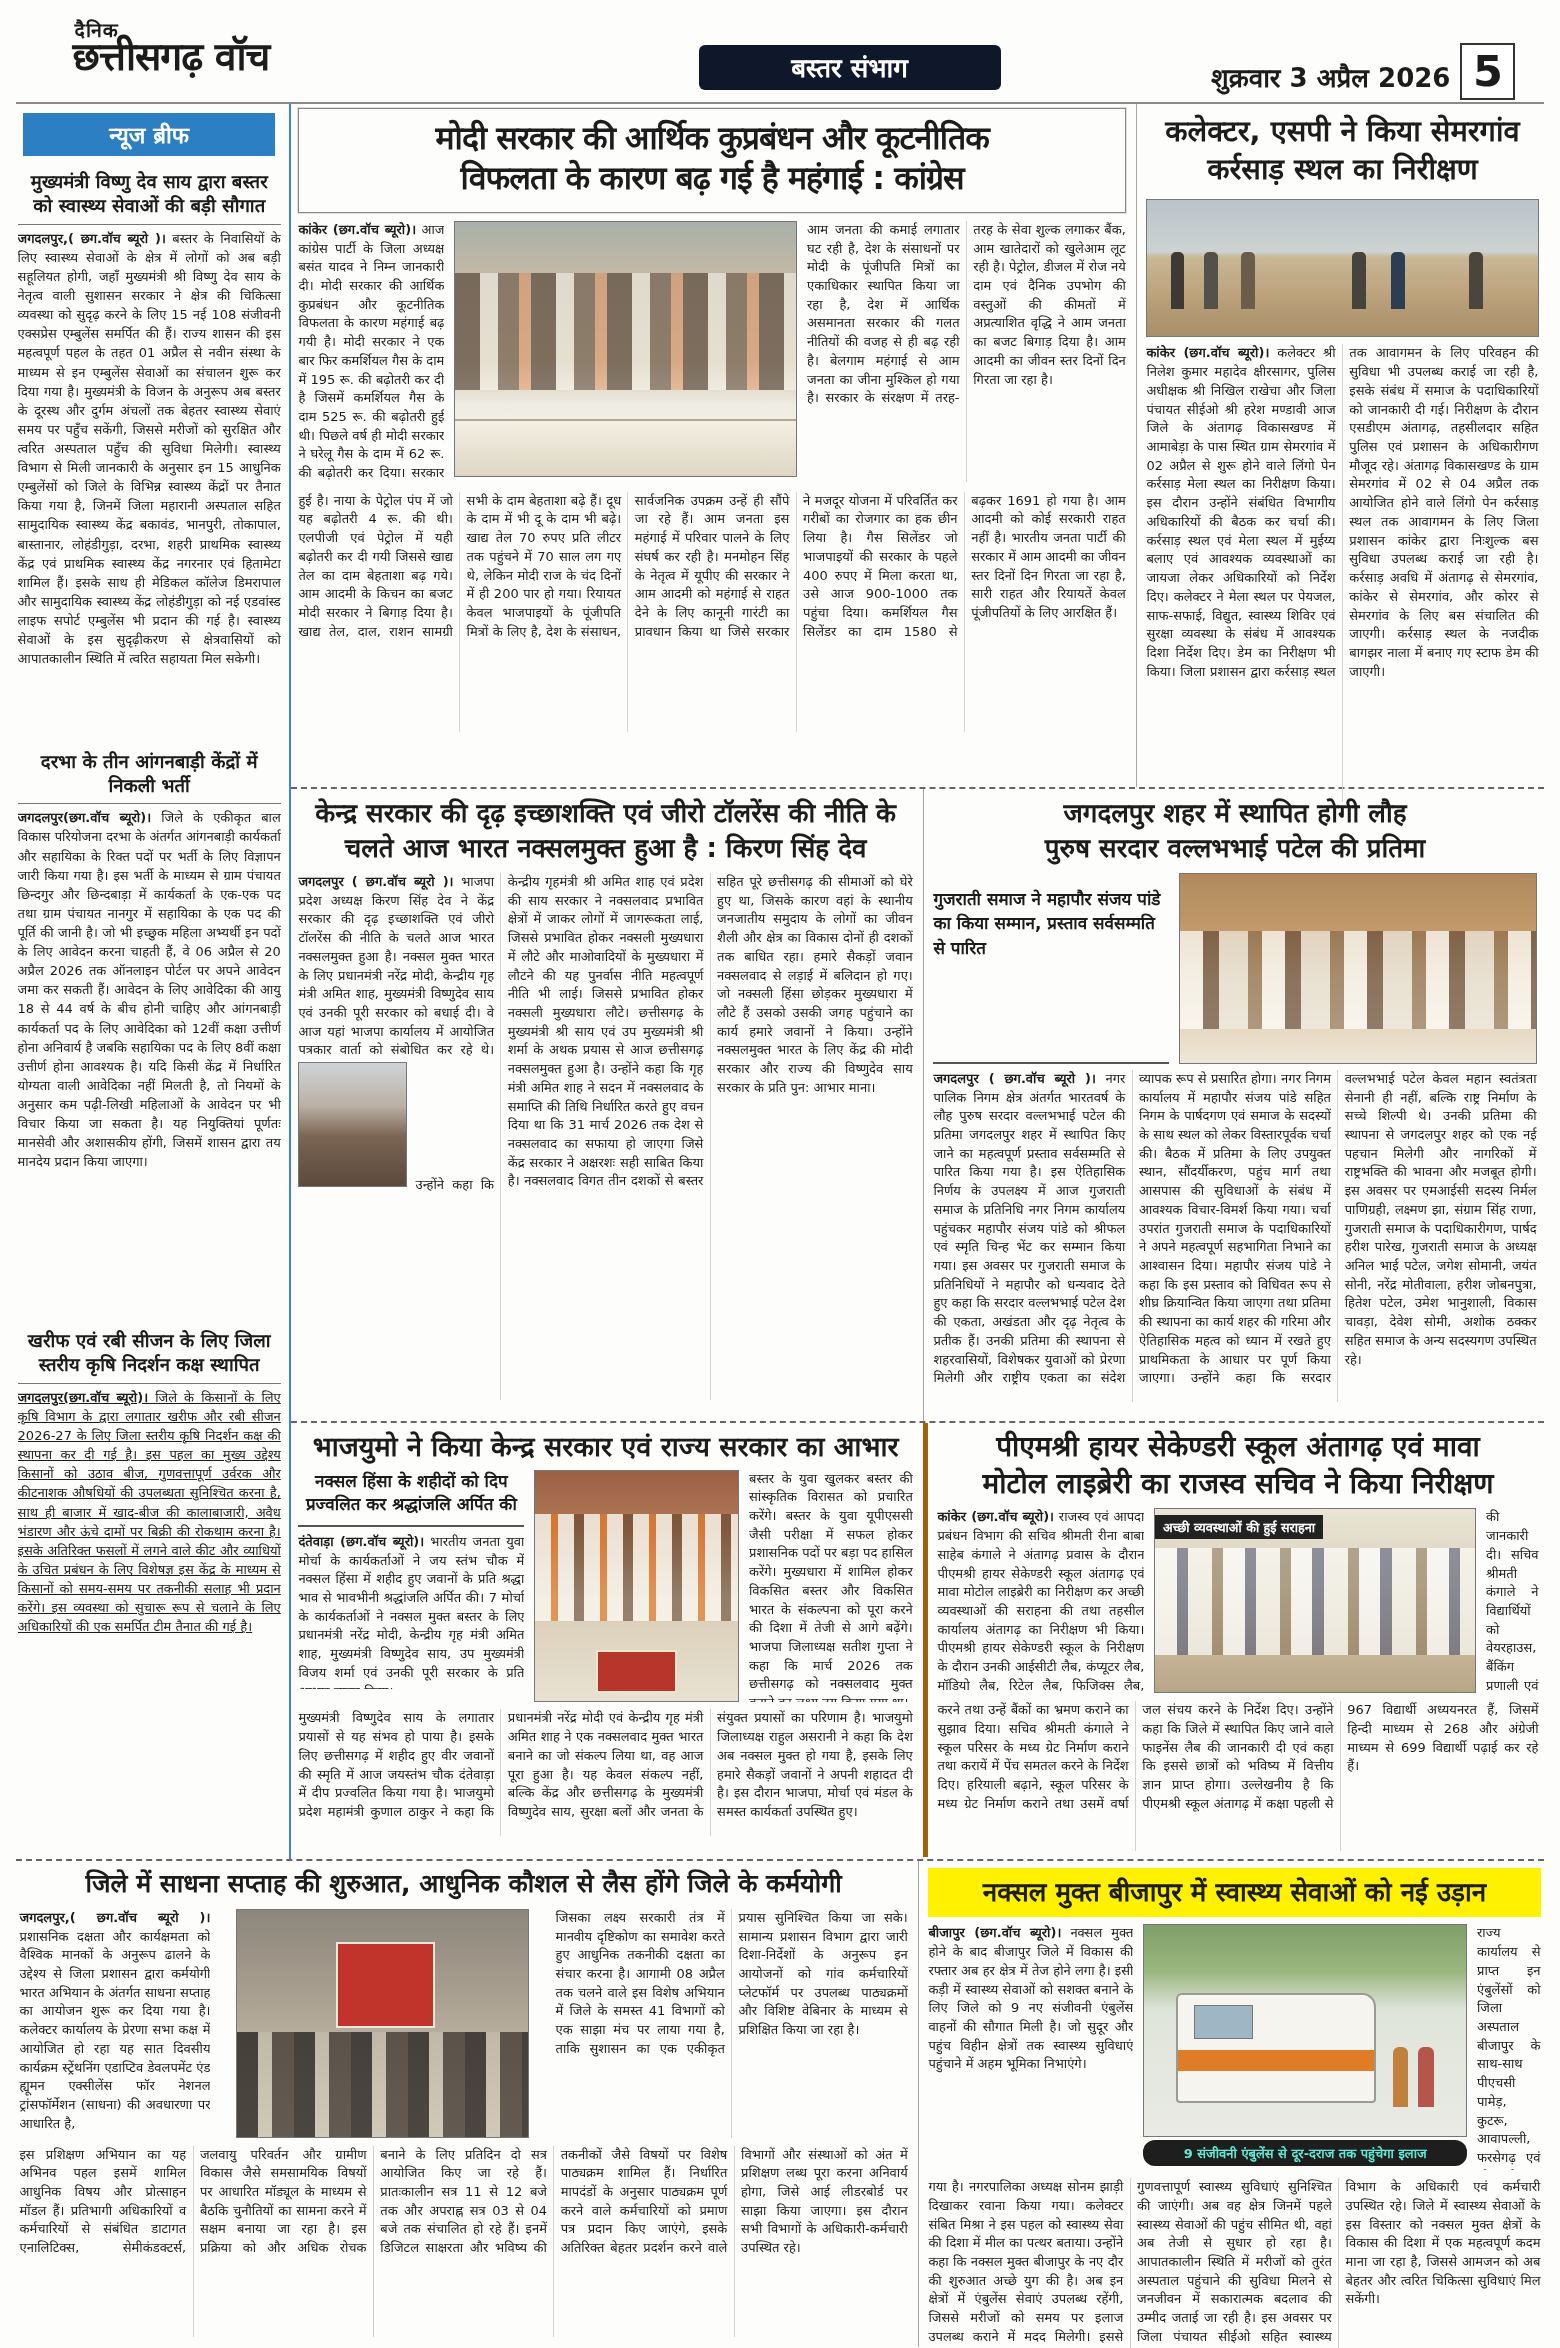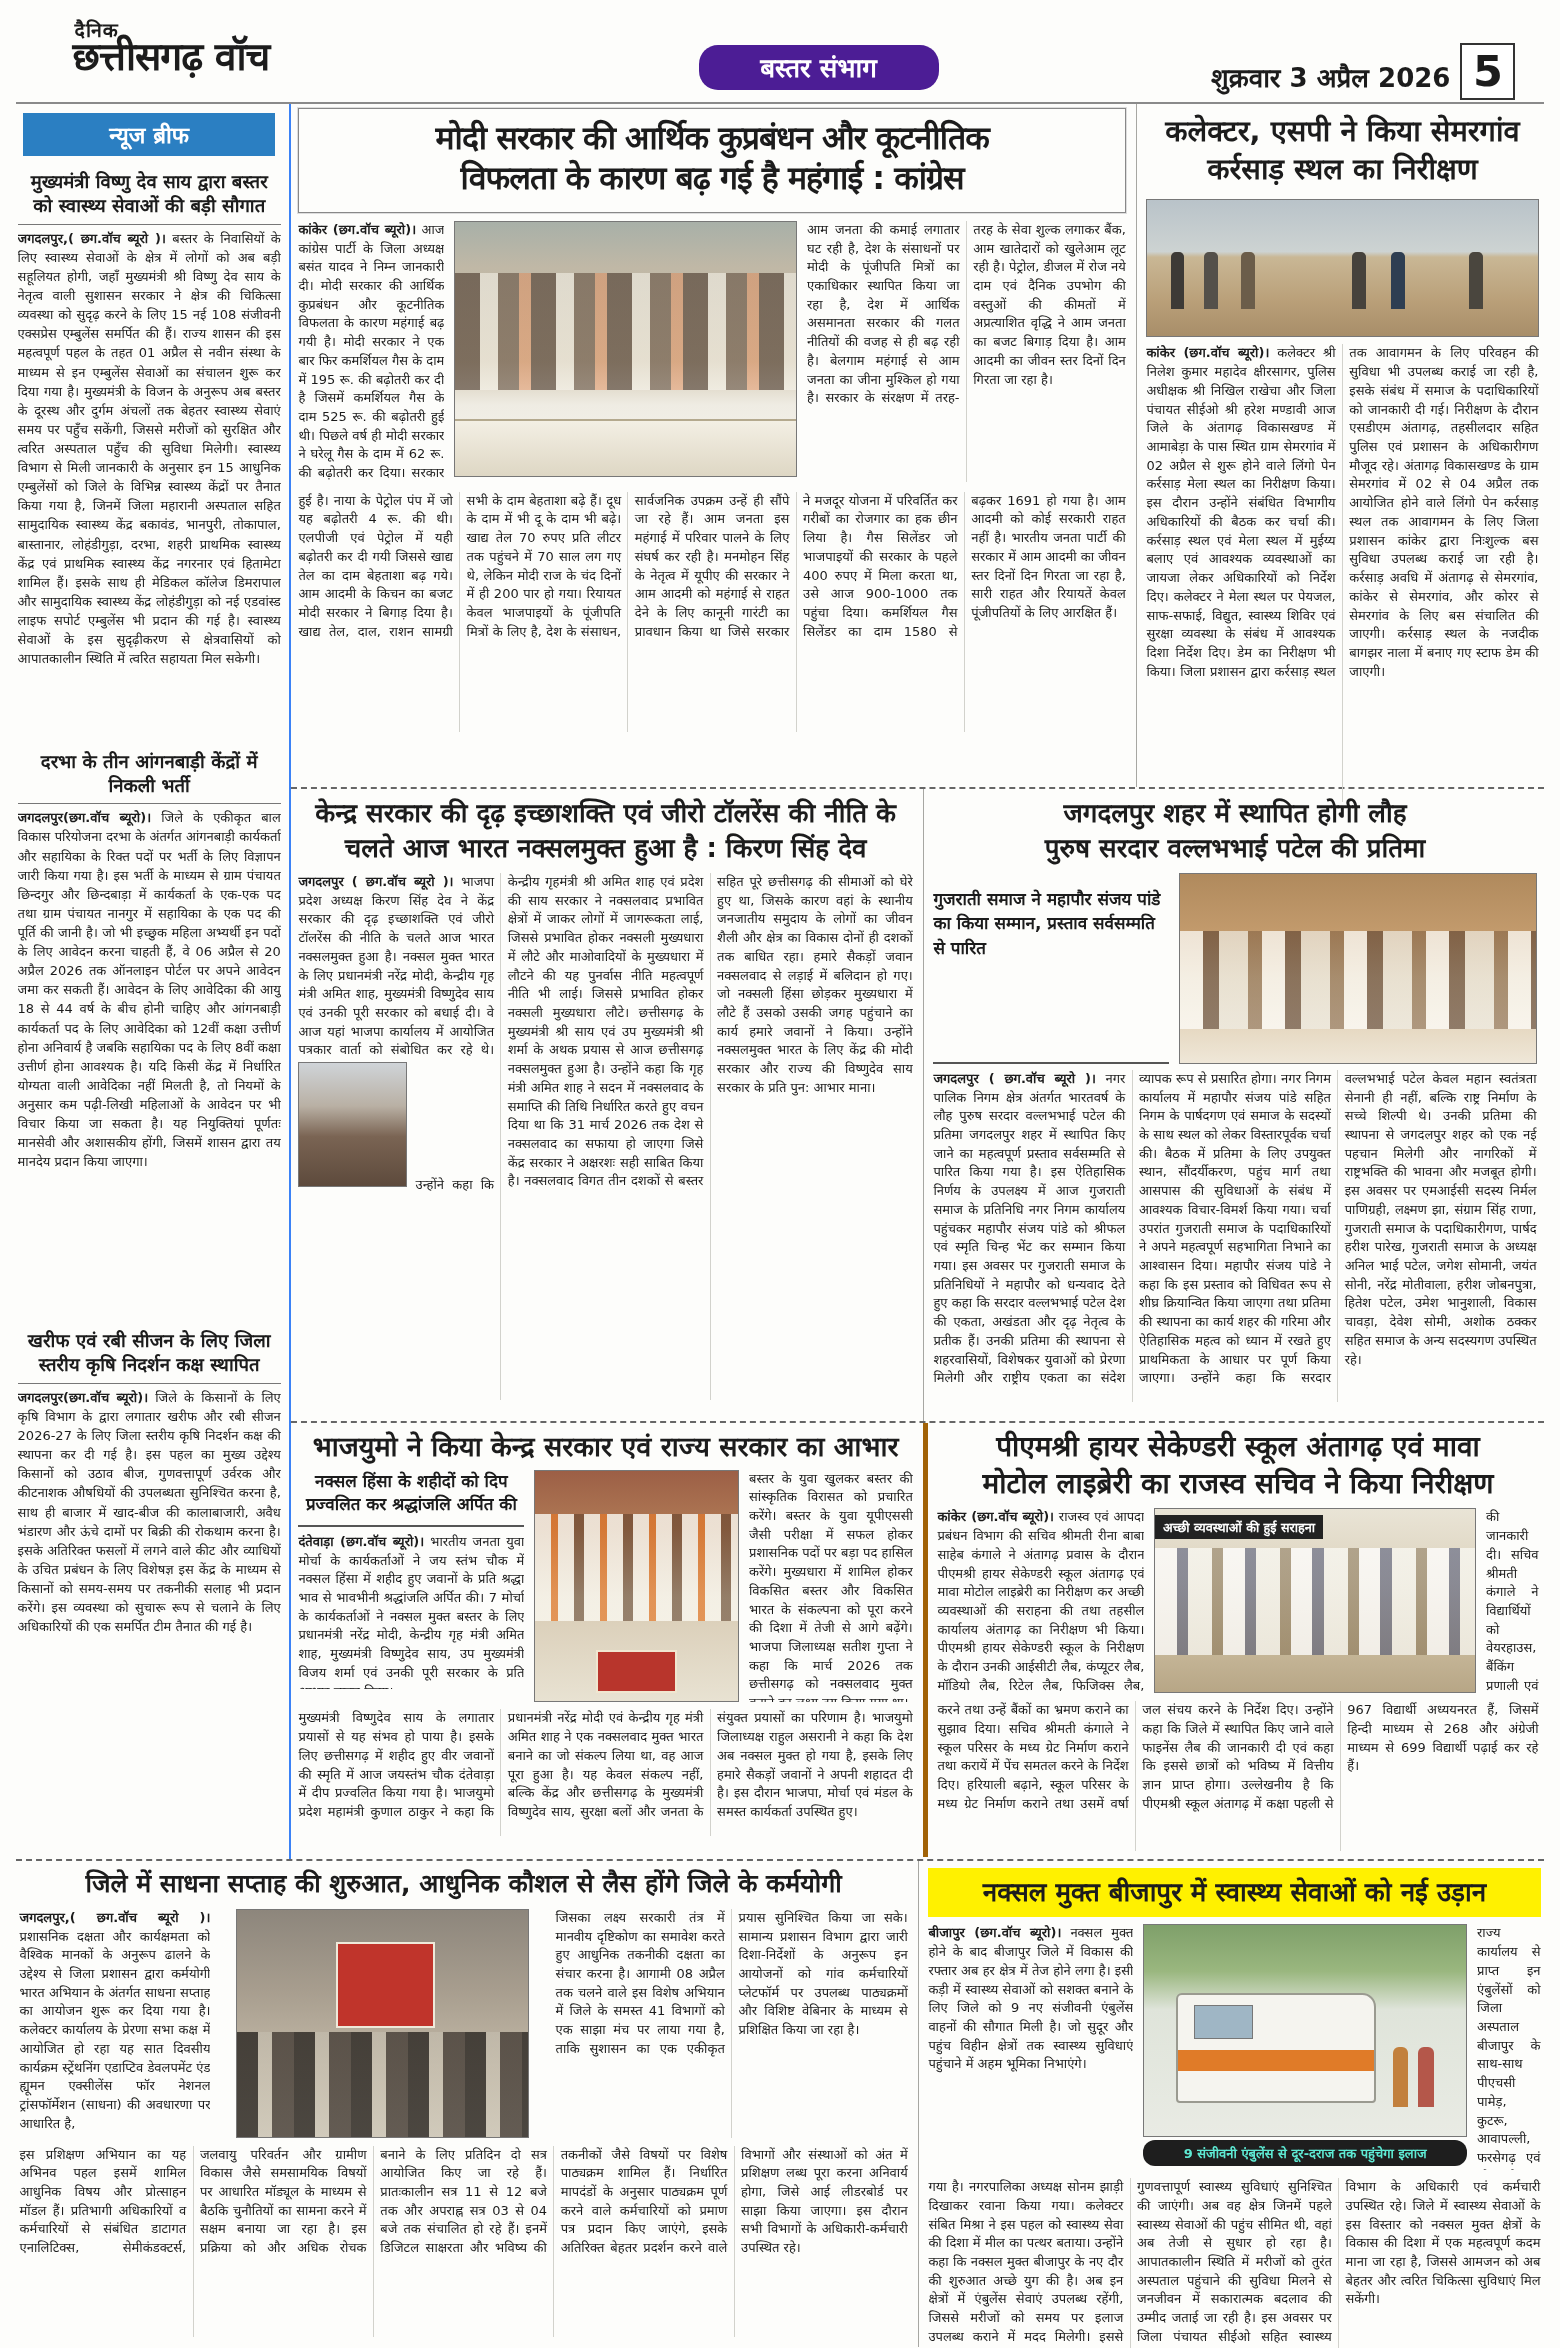--- a/index.html
+++ b/index.html
@@ -5,22 +5,22 @@
   * { margin:0; padding:0; box-sizing:border-box; }
   html,body { background:#e7e7e2; }
   body { font-family:"DejaVu Sans", sans-serif; color:#1c1c1c; }
   .page { width:1560px; height:2348px; margin:0 auto; background:#fdfdfb; padding:13.7px 15.6px 9.8px 15.6px; overflow:hidden; position:relative; }
 
   
   .hdr { height:90px; position:relative; border-bottom:2.9px solid #8a8a8a; }
   .masthead { position:absolute; left:57px; top:7.8px; line-height:1; }
   .masthead .small { font-size:19.5px; font-weight:700; letter-spacing:1px; display:block; margin-left:2px; }
   .masthead .big { font-size:39px; font-weight:800; letter-spacing:-1px; display:block; margin-top:-3.9px; }
-  .badge { position:absolute; left:683px; top:31px; width:240px; height:45px; background:#4c1d95; color:#fff;
-           border-radius:19px; font-size:26px; font-weight:800; display:flex; align-items:center; justify-content:center; }
+  .badge { position:absolute; left:683px; top:31px; width:302px; height:45px; background:#0f172a; color:#fff;
+           border-radius:6px; font-size:26px; font-weight:800; display:flex; align-items:center; justify-content:center; }
   .dateline { position:absolute; right:94px; top:45px; font-size:26px; font-weight:700; }
   .pageno { position:absolute; right:29px; top:29px; width:55px; height:57px; border:2px solid #333; font-size:43px;
             font-weight:800; display:flex; align-items:center; justify-content:center; background:#fff; }
 
   
   .byline { font-weight:700; }
   .body-txt { font-size:13px; line-height:1.44; text-align:justify; }
   .cols2 { columns:2; } .cols3 { columns:3; } .cols5 { columns:5; }
   .cols2,.cols3,.cols4,.cols5 { column-gap:13.7px; column-rule:1px solid #d2d2cc; overflow:hidden; }
   .photo { position:relative; border:1px solid #777; overflow:hidden; background:#c8bca6; }
@@ -28,21 +28,21 @@
   
   .content { display:flex; }
   .sidebar { width:275px; flex:none; height:1755px; overflow:hidden; padding:5.9px 7.8px 0 2px; border-right:2px solid #3b82f6; }
   .mainarea { flex:1; min-width:0; }
 
   
   .brief-banner { background:#2b7fc2; color:#fff; font-size:22.4px; font-weight:800; text-align:center; padding:5.9px 0; margin:3.9px 5.9px 9.8px 5.9px; }
   .sb-art { margin-bottom:9.8px; }
   .sb-head { font-size:18.5px; font-weight:800; text-align:center; line-height:1.3; padding:3.9px 2px 5.9px 2px; border-bottom:1px solid #777; margin-bottom:3.9px; }
   .sb-body { font-size:13px; line-height:1.47; text-align:justify; overflow:hidden; }
-  .sb-b1 { height:507px; } .sb-b2 { height:507px; } .sb-b3 { height:395px; }
+  .sb-b1 { height:507px; } .sb-b2 { height:507px; } .sb-b3 { height:395px;text-decoration:underline; }
 
   
   .band-top { display:flex; height:683px; }
   .art-main { width:845px; flex:none; padding:3.9px 9.8px 0 7.8px; }
   .main-headbox { border:1px solid #888; outline:1px solid #ddd; padding:9.8px 5.9px 13.7px 5.9px; text-align:center;
                   font-size:32px; font-weight:800; line-height:1.25; letter-spacing:-1px; }
   .main-row1 { display:flex; gap:9.8px; margin-top:7.8px; height:261px; }
   .main-colL { width:146px; flex:none; overflow:hidden; }
   .photo-press { width:343px; flex:none; height:256px; background:linear-gradient(180deg,#a8b0a8 0%,#c0b8a6 18%,#cfc4ad 55%,#efece3 72%,#f7f5ee 100%); }
   .photo-press .crowd { position:absolute; left:0; right:0; top:51px; height:117px;

